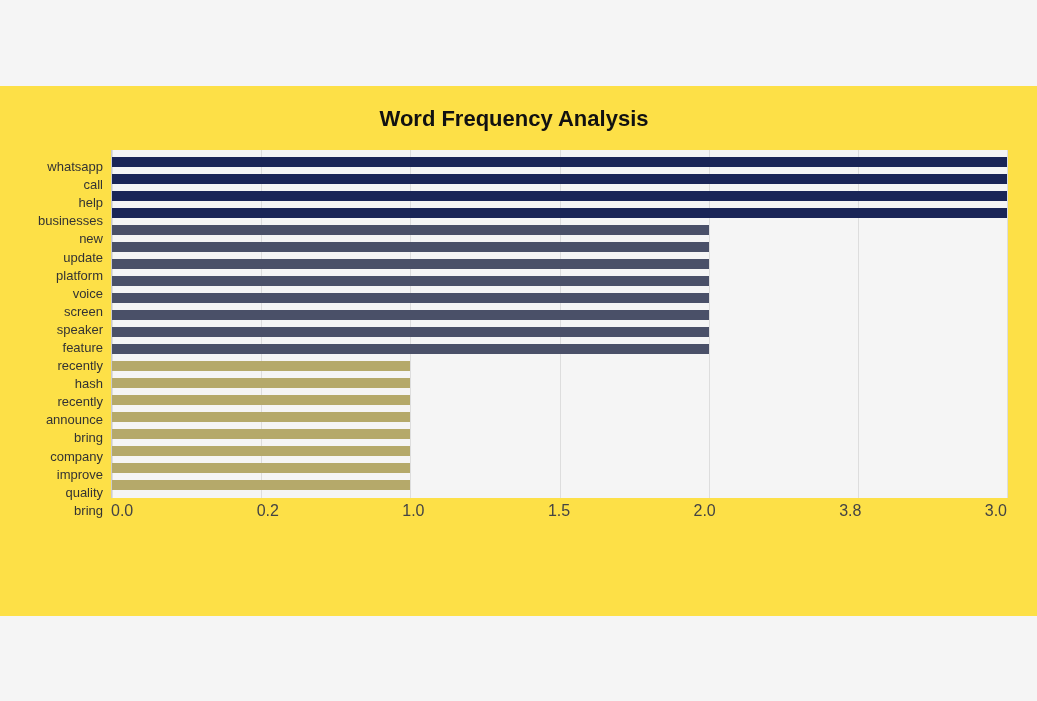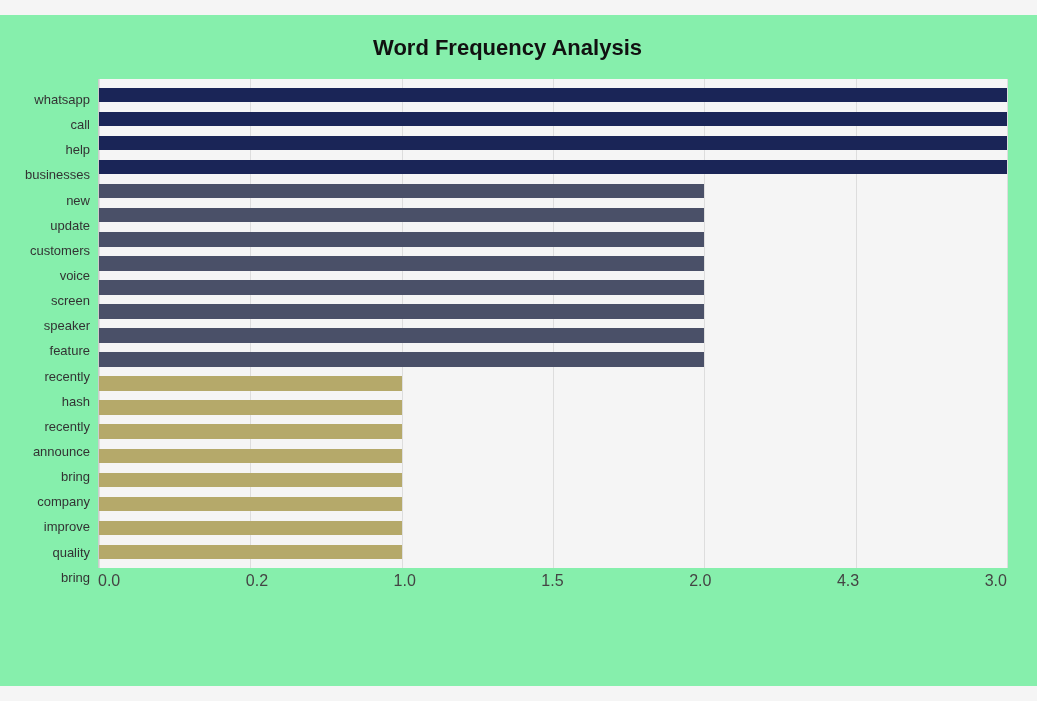--- a/index.html
+++ b/index.html
@@ -5,24 +5,24 @@
     * { box-sizing: border-box; margin: 0; padding: 0; }
     body {
       background: #f5f5f5;
       font-family: sans-serif;
       display: flex;
       justify-content: center;
       align-items: center;
       min-height: 100vh;
     }
     .chart-container {
-      background: #86efac;
+      background: #fde047;
       width: 1037px;
-      height: 671px;
-      padding: 20px 30px 60px 8px;
+      height: 530px;
+      padding: 20px 30px 60px 21px;
       position: relative;
     }
     .chart-title {
       text-align: center;
       font-size: 22px;
       font-weight: bold;
       color: #111;
       margin-bottom: 18px;
     }
     .chart-area {
@@ -126,21 +126,21 @@
 <div class="chart-container">
   <div class="chart-title">Word Frequency Analysis</div>
   <div class="chart-area">
     <div class="y-labels" id="y-labels">
         <div class="y-label">whatsapp</div>
         <div class="y-label">call</div>
         <div class="y-label">help</div>
         <div class="y-label">businesses</div>
         <div class="y-label">new</div>
         <div class="y-label">update</div>
-        <div class="y-label">customers</div>
+        <div class="y-label">platform</div>
         <div class="y-label">voice</div>
         <div class="y-label">screen</div>
         <div class="y-label">speaker</div>
         <div class="y-label">feature</div>
         <div class="y-label">recently</div>
         <div class="y-label">hash</div>
         <div class="y-label">recently</div>
         <div class="y-label">announce</div>
         <div class="y-label">bring</div>
         <div class="y-label">company</div>
@@ -221,18 +221,18 @@
               <div class="bar tan" style="width: 33.3333%;"></div>
             </div>
           </div>
       </div>
       <div class="x-axis" id="x-axis">
           <div class="x-tick">0.0</div>
           <div class="x-tick">0.2</div>
           <div class="x-tick">1.0</div>
           <div class="x-tick">1.5</div>
           <div class="x-tick">2.0</div>
-          <div class="x-tick">4.3</div>
+          <div class="x-tick">3.8</div>
           <div class="x-tick">3.0</div>
         </div>
     </div>
   </div>
 </div>
 
 </body></html>

